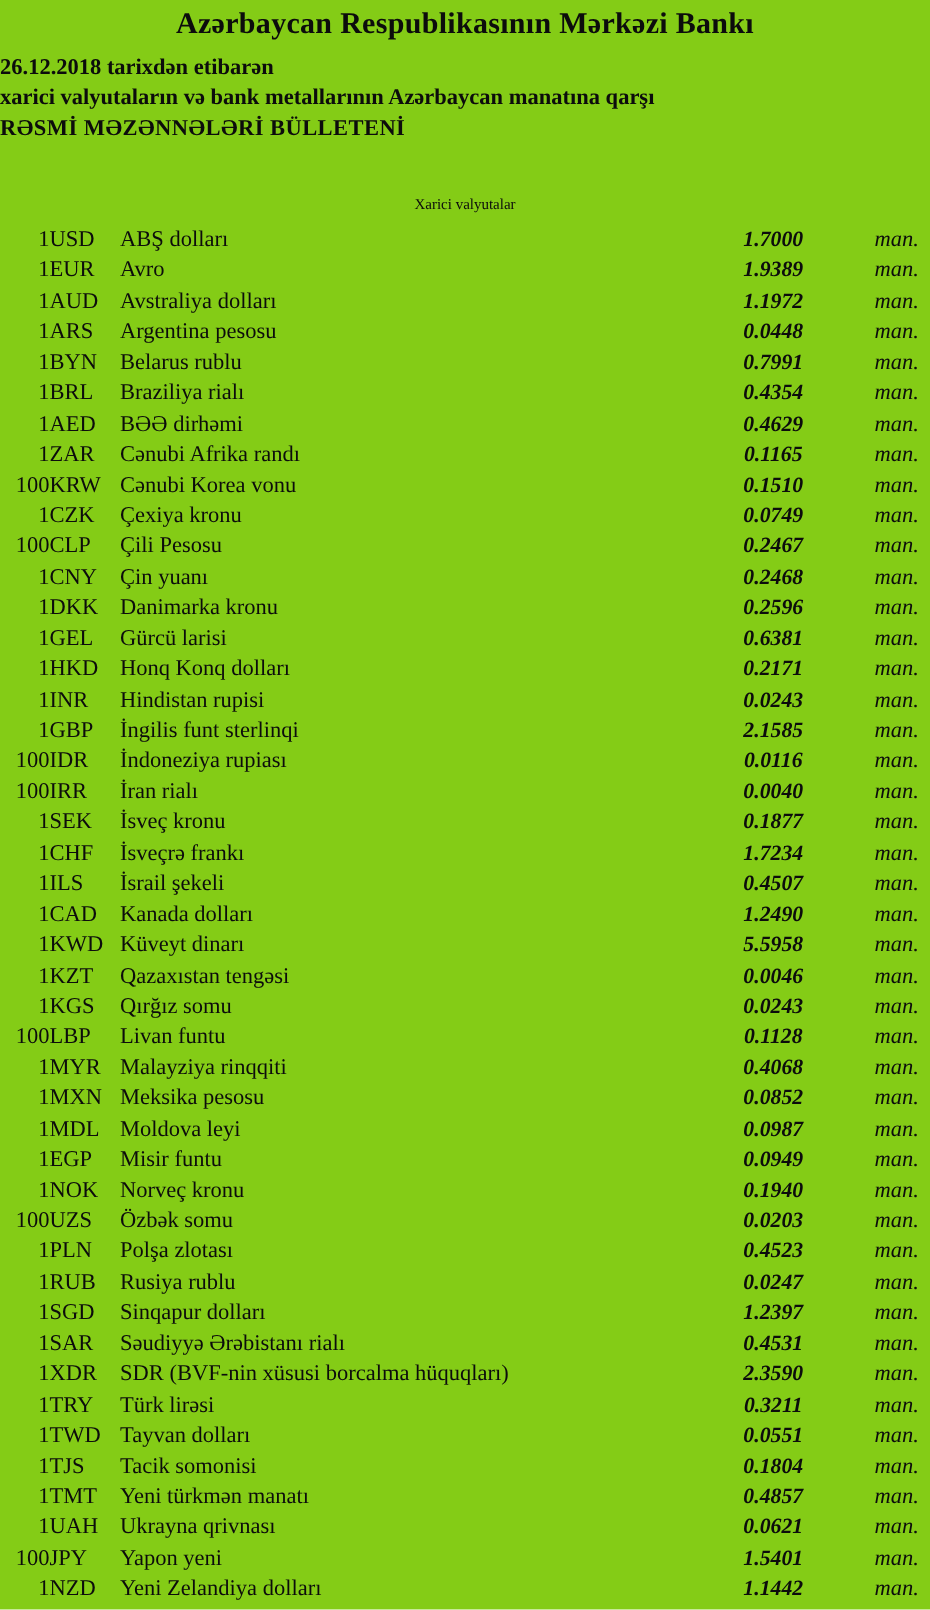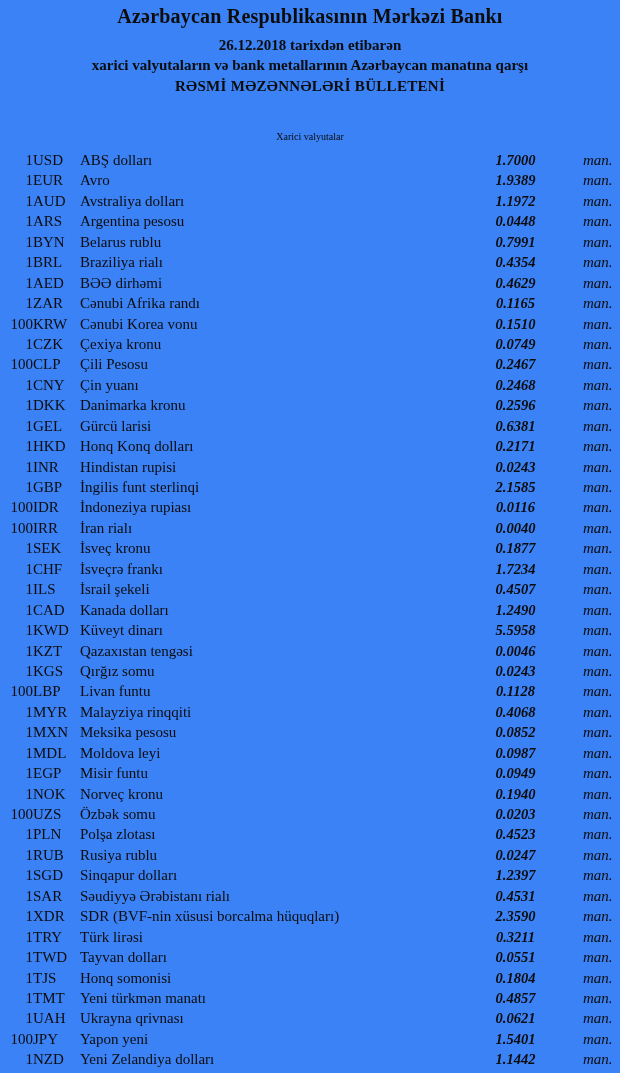--- a/index.html
+++ b/index.html
@@ -4,35 +4,34 @@
 <style>
   html, body {
     margin: 0;
     padding: 0;
     background: #ffffff;
   }
   .page {
     position: relative;
     width: 620px;
     height: 1073px;
-    background: #3b82f6;
+    background: #84cc16;
     color: #0c0c0c;
     font-family: "Liberation Serif", "DejaVu Serif", serif;
     overflow: hidden;
   }
   .bank-name {
     padding-top: 5px;
     text-align: center;
     font-size: 20px;
     line-height: 23px;
     font-weight: bold;
     letter-spacing: 0.2px;
   }
   .head-sub {
-    text-align: center;
     font-size: 15px;
     line-height: 17px;
     font-weight: bold;
   }
   .date-line    { margin-top: 9px; }
   .subtitle-line{ margin-top: 3px; }
   .bulletin-title{ margin-top: 4px; letter-spacing: 0.3px; }
   .section-title {
     margin-top: 33px;
     text-align: center;
@@ -351,21 +350,21 @@
       <div class="row">
       <span class="qty">1</span>
       <span class="code">TWD</span>
       <span class="name">Tayvan dolları</span>
       <span class="rate">0.0551</span>
       <span class="unit">man.</span>
     </div>
       <div class="row">
       <span class="qty">1</span>
       <span class="code">TJS</span>
-      <span class="name">Honq somonisi</span>
+      <span class="name">Tacik somonisi</span>
       <span class="rate">0.1804</span>
       <span class="unit">man.</span>
     </div>
       <div class="row">
       <span class="qty">1</span>
       <span class="code">TMT</span>
       <span class="name">Yeni türkmən manatı</span>
       <span class="rate">0.4857</span>
       <span class="unit">man.</span>
     </div>

